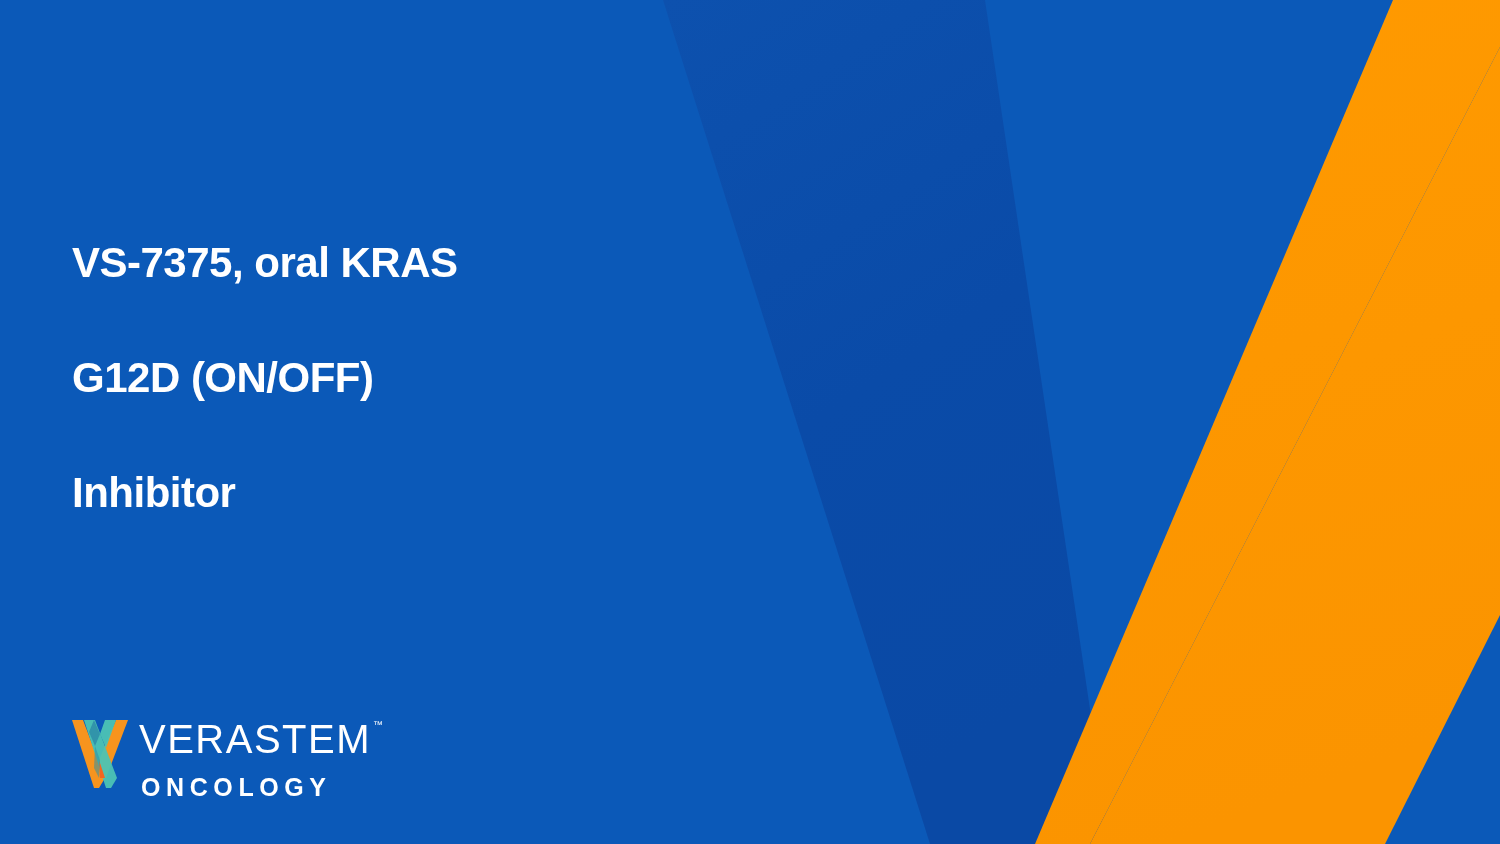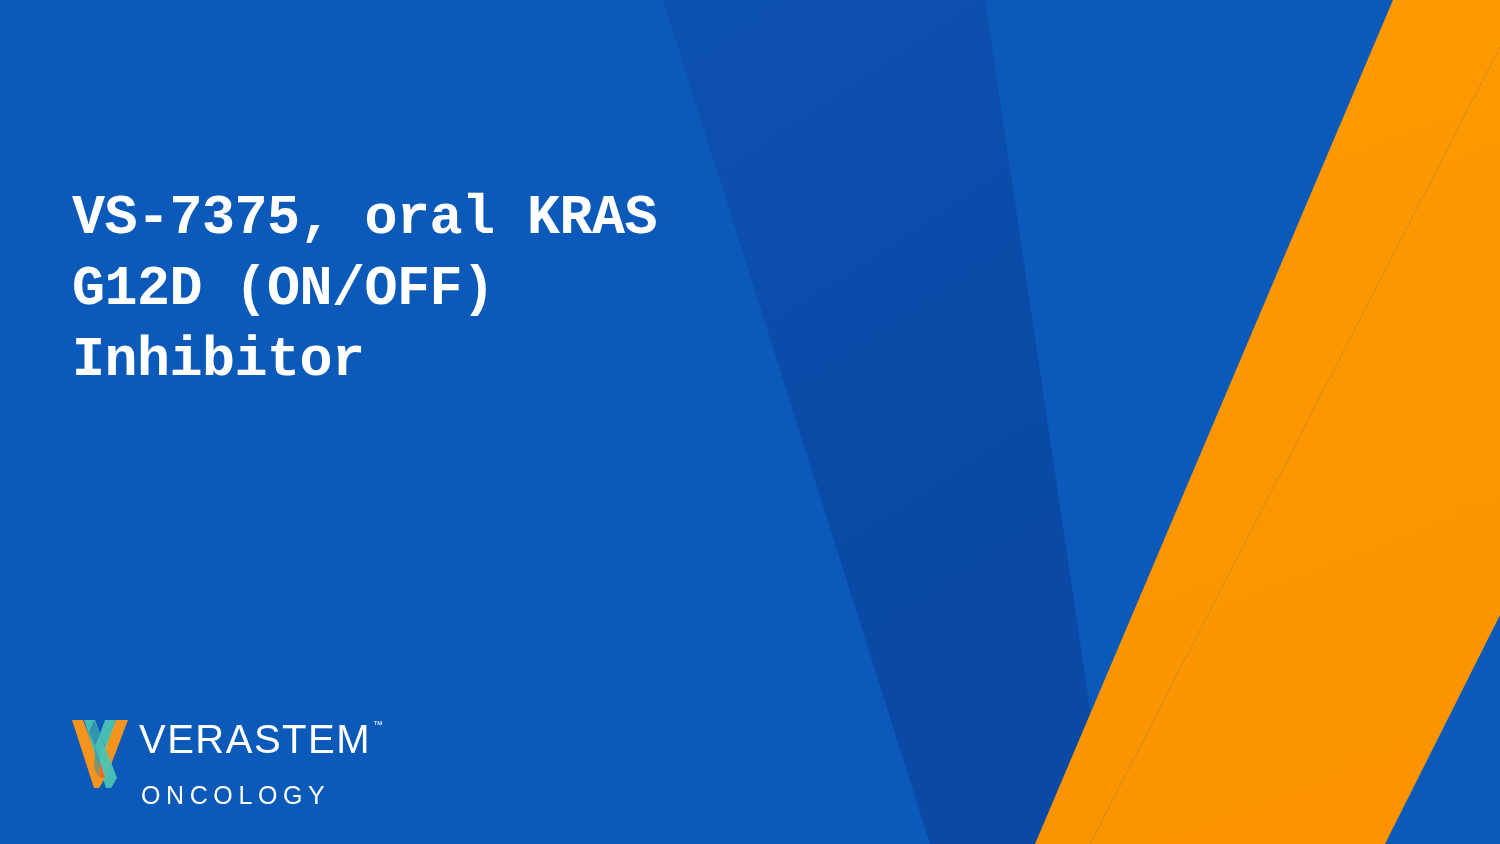--- a/index.html
+++ b/index.html
@@ -29,26 +29,27 @@
   .title-block {
     position: absolute;
     left: 72px;
     top: 183px;
     width: 660px;
     z-index: 5;
   }
   .title-line {
     display: block;
     color: #ffffff;
-    font-family: Liberation Mono, monospace;
+    font-family: Liberation Sans, sans-serif;
     font-weight: bold;
-    font-size: 55px;
+    font-size: 42px;
     line-height: 71px;
     letter-spacing: -0.5px;
     white-space: nowrap;
+    margin-top: 44px;
   }
 
   
   .logo {
     position: absolute;
     left: 72px;
     top: 716px;
     z-index: 5;
     display: flex;
     align-items: flex-start;
@@ -81,25 +82,25 @@
     top: 1px;
     right: -12px;
     font-size: 10px;
     line-height: 10px;
     letter-spacing: 0;
     color: #ffffff;
   }
   .logo-sub {
     color: #ffffff;
     font-family: "Liberation Sans", sans-serif;
-    font-weight: normal;
+    font-weight: bold;
     font-size: 25px;
     line-height: 25px;
     letter-spacing: 5.6px;
-    margin-top: 24px;
+    margin-top: 16px;
     margin-left: 2px;
     white-space: nowrap;
   }
 </style>
 </head>
 <body>
 
 <div id="slide">
 
   <svg class="bg-art" viewBox="0 0 1500 844" preserveAspectRatio="none">

